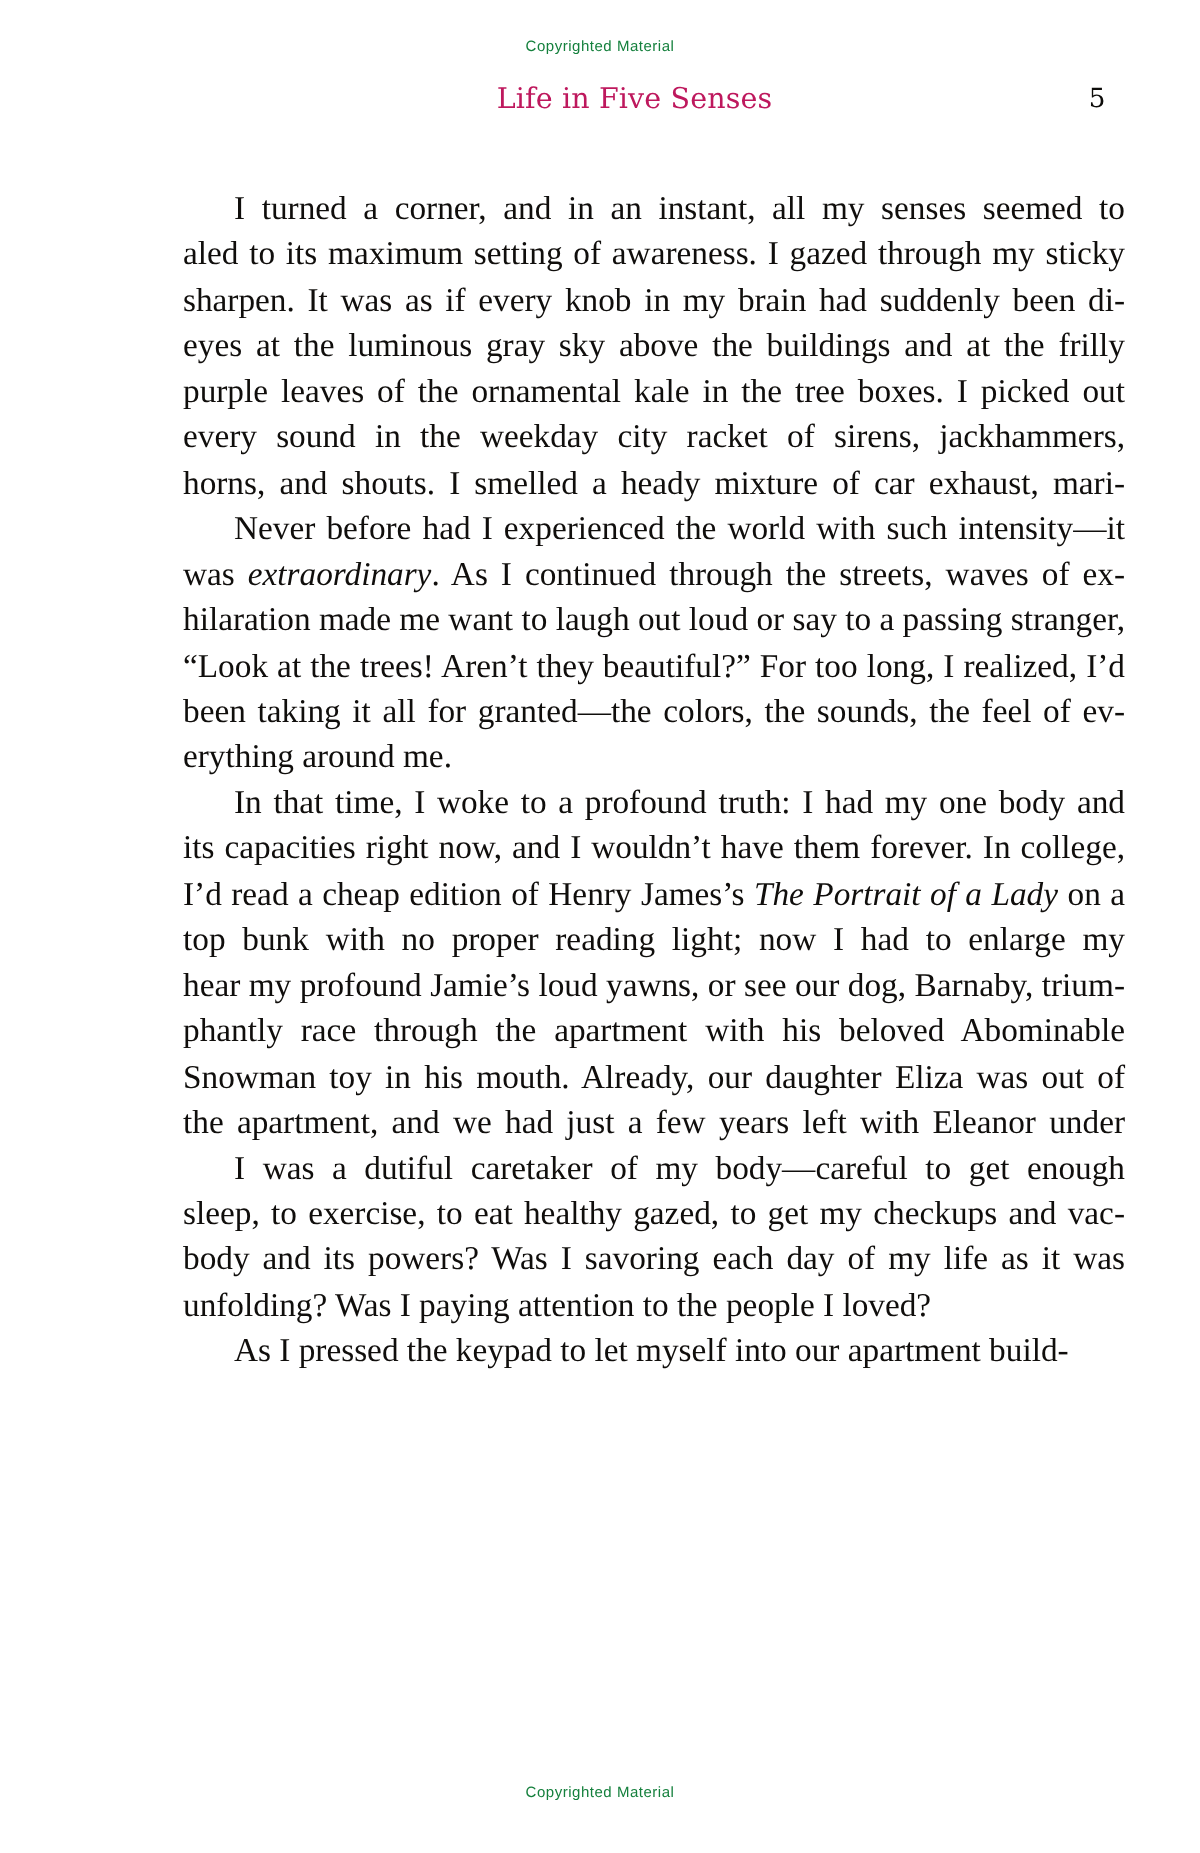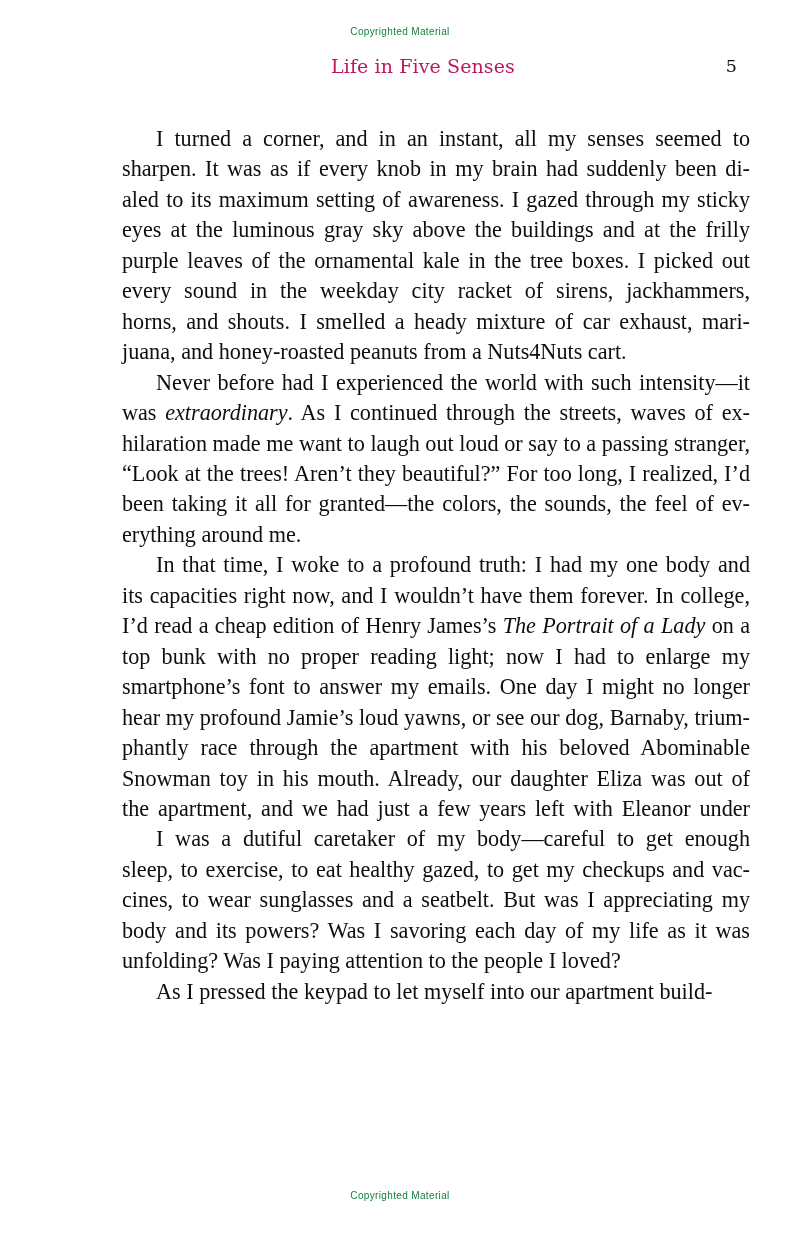--- a/index.html
+++ b/index.html
@@ -102,51 +102,48 @@
   <div class="watermark watermark-top">Copyrighted Material</div>
 
   <div class="runninghead">
     <div class="runninghead-title">Life in Five Senses</div>
     <div class="runninghead-folio">5</div>
   </div>
 
   <div class="textblock">
       <p class="para">
         <span class="line"><span class="indent"></span>I turned a corner, and in an instant, all my senses seemed to</span>
+        <span class="line">aled to its maximum setting of awareness. I gazed through my sticky</span>
         <span class="line">sharpen. It was as if every knob in my brain had suddenly been di-</span>
-        <span class="line">aled to its maximum setting of awareness. I gazed through my sticky</span>
         <span class="line">eyes at the luminous gray sky above the buildings and at the frilly</span>
         <span class="line">purple leaves of the ornamental kale in the tree boxes. I picked out</span>
         <span class="line">every sound in the weekday city racket of sirens, jackhammers,</span>
         <span class="line">horns, and shouts. I smelled a heady mixture of car exhaust, mari-</span>
-        <span class="line last">juana, and honey-roasted peanuts from a Nuts4Nuts cart.</span>
       </p>
       <p class="para">
         <span class="line"><span class="indent"></span>Never before had I experienced the world with such intensity—it</span>
         <span class="line">was <em>extraordinary</em>. As I continued through the streets, waves of ex-</span>
         <span class="line">hilaration made me want to laugh out loud or say to a passing stranger,</span>
         <span class="line">“Look at the trees! Aren’t they beautiful?” For too long, I realized, I’d</span>
         <span class="line">been taking it all for granted—the colors, the sounds, the feel of ev-</span>
         <span class="line last">erything around me.</span>
       </p>
       <p class="para">
         <span class="line"><span class="indent"></span>In that time, I woke to a profound truth: I had my one body and</span>
         <span class="line">its capacities right now, and I wouldn’t have them forever. In college,</span>
         <span class="line">I’d read a cheap edition of Henry James’s <em>The Portrait of a Lady</em> on a</span>
         <span class="line">top bunk with no proper reading light; now I had to enlarge my</span>
-        <span class="line">smartphone’s font to answer my emails. One day I might no longer</span>
         <span class="line">hear my profound Jamie’s loud yawns, or see our dog, Barnaby, trium-</span>
         <span class="line">phantly race through the apartment with his beloved Abominable</span>
         <span class="line">Snowman toy in his mouth. Already, our daughter Eliza was out of</span>
         <span class="line">the apartment, and we had just a few years left with Eleanor under</span>
       </p>
       <p class="para">
         <span class="line"><span class="indent"></span>I was a dutiful caretaker of my body—careful to get enough</span>
         <span class="line">sleep, to exercise, to eat healthy gazed, to get my checkups and vac-</span>
-        <span class="line">cines, to wear sunglasses and a seatbelt. But was I appreciating my</span>
         <span class="line">body and its powers? Was I savoring each day of my life as it was</span>
         <span class="line last">unfolding? Was I paying attention to the people I loved?</span>
       </p>
       <p class="para">
         <span class="line last"><span class="indent"></span>As I pressed the keypad to let myself into our apartment build-</span>
       </p>
     </div>
 
   <div class="watermark watermark-bottom">Copyrighted Material</div>
 

